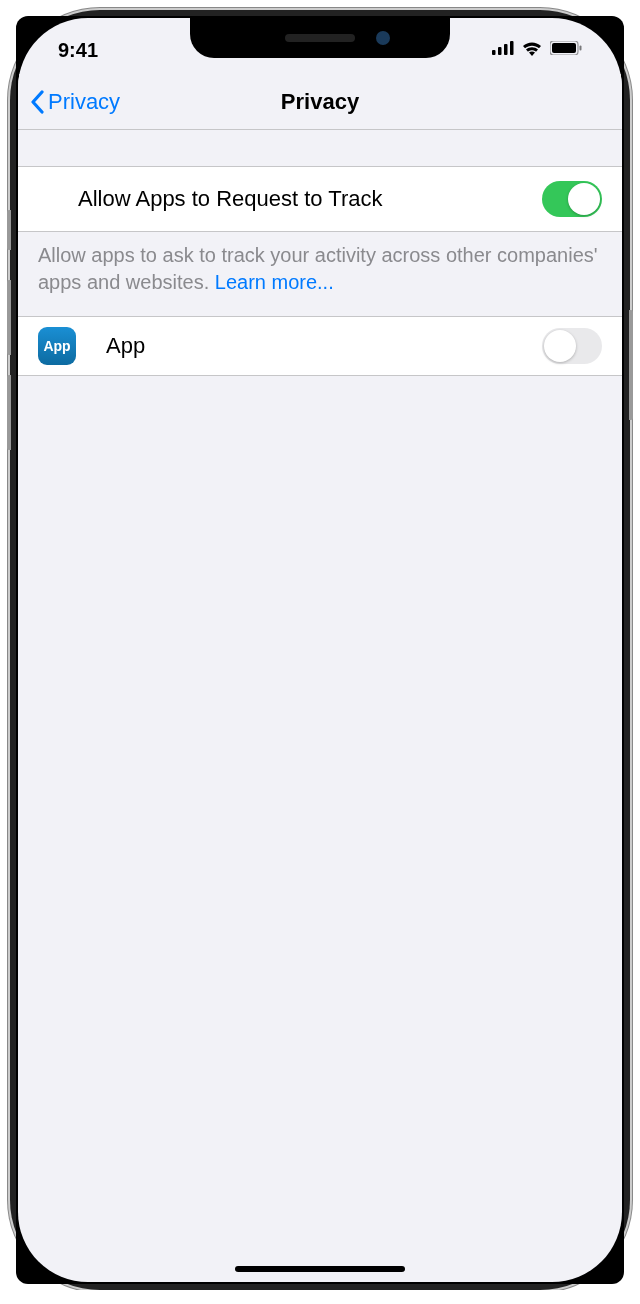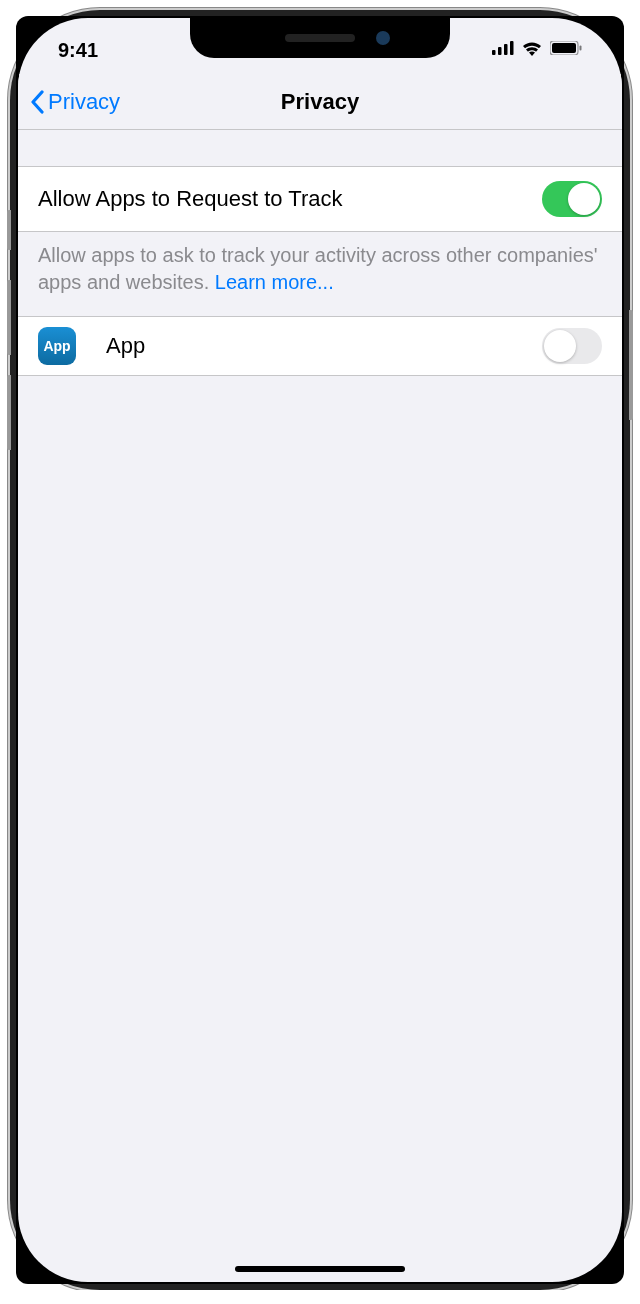--- a/index.html
+++ b/index.html
@@ -119,20 +119,21 @@
       border-top: 1px solid #c6c6c8;
       border-bottom: 1px solid #c6c6c8;
       padding: 14px 20px;
       display: flex;
       align-items: center;
       justify-content: space-between;
     }
     .cell-label {
       font-size: 22px;
       color: #000;
+      margin-left: 40px;
     }
     .footer-text {
       padding: 10px 20px 20px 20px;
       font-size: 20px;
       color: #8a8a8e;
       line-height: 1.35;
     }
     .learn-more {
       color: #007aff;
       cursor: pointer;

